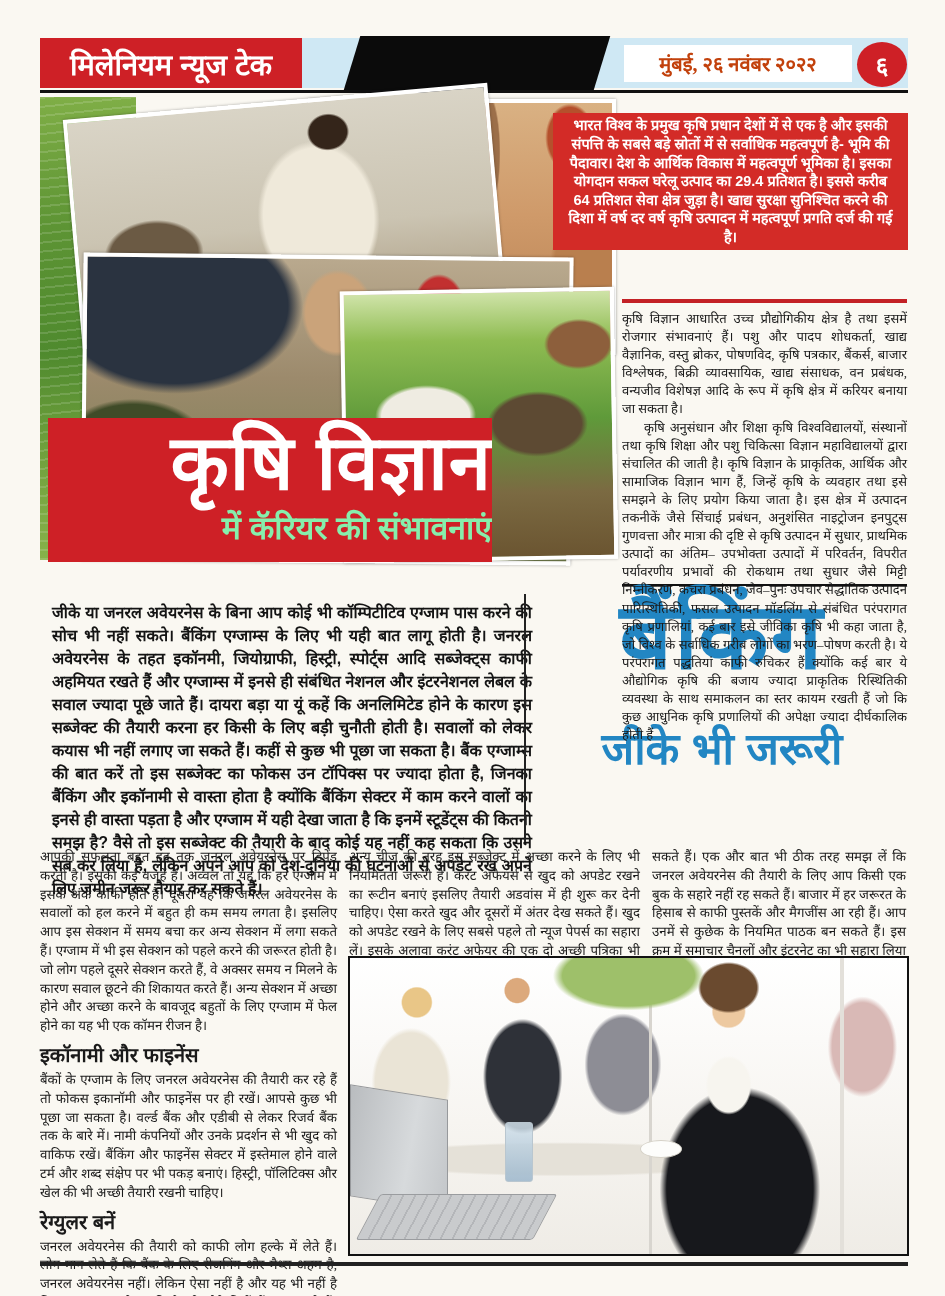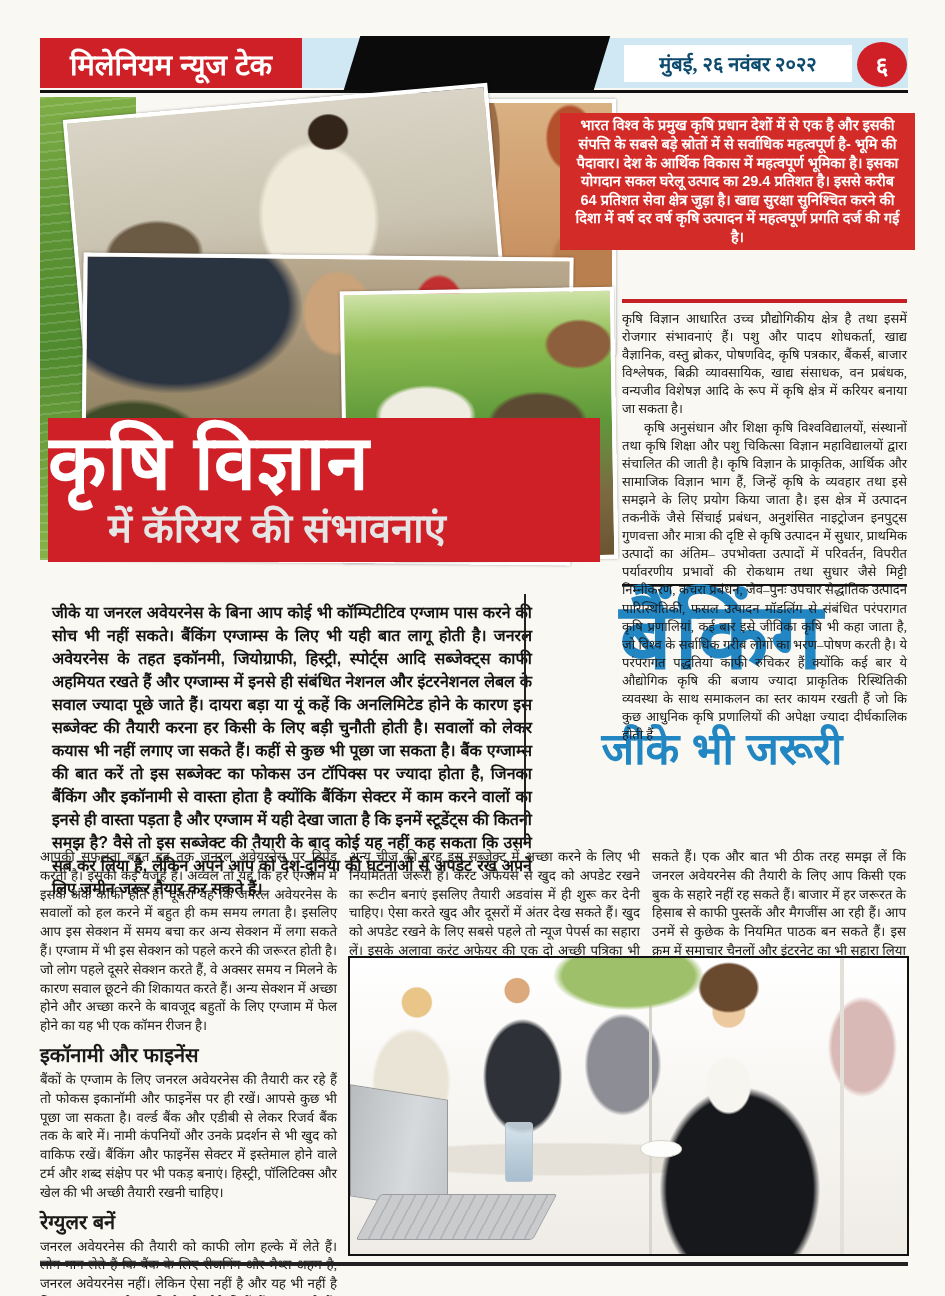--- a/index.html
+++ b/index.html
@@ -10,21 +10,21 @@
   .masthead{position:absolute;left:40px;top:38px;width:262px;height:50px;background:#ce2026;
             display:flex;align-items:center;justify-content:center;}
   .masthead span{color:#fff;font-family:"Liberation Sans",sans-serif;font-weight:bold;font-size:29px;}
   .section-band{position:absolute;left:352px;top:36px;width:250px;height:54px;background:#0b0b0b;
             transform:skewX(-17deg);}
   .section-band-label{position:absolute;left:352px;top:36px;width:250px;height:54px;display:flex;
             align-items:center;justify-content:center;color:#fff;
             font-family:"Liberation Sans",sans-serif;font-weight:bold;font-size:33px;}
   .date-box{position:absolute;left:624px;top:45px;width:228px;height:37px;background:#fff;
             display:flex;align-items:center;justify-content:center;}
-  .date-box span{color:#0c4a6e;font-weight:bold;font-size:20px;font-family:"Liberation Serif",serif;}
+  .date-box span{color:#c2410c;font-weight:bold;font-size:20px;font-family:"Liberation Serif",serif;}
   .page-circle{position:absolute;left:857px;top:42px;width:50px;height:45px;background:#ce2026;
             border-radius:50%;display:flex;align-items:center;justify-content:center;}
   .page-circle span{color:#fff;font-weight:bold;font-size:24px;}
   .rule{position:absolute;background:#111;}
   
   #collage{position:absolute;left:40px;top:97px;width:570px;height:465px;}
   .photo{position:absolute;}
   .photo.bordered{border:4px solid #fff;box-shadow:0 0 3px rgba(0,0,0,.35);}
   .paddy{left:0;top:0;width:96px;height:463px;z-index:1;
      background:repeating-linear-gradient(174deg,rgba(255,255,255,.14) 0 2px,rgba(0,0,0,0) 2px 9px),
@@ -57,30 +57,30 @@
       radial-gradient(ellipse 190px 130px at 18% 16%,#2a3340 0 60%,rgba(0,0,0,0) 68%),
       linear-gradient(180deg,#b9a98e 0%,#9c8a6c 40%,#6f7a4a 100%);}
   .oxen{left:302px;top:192px;width:266px;height:264px;z-index:5;transform:rotate(-1deg);
      background:
       radial-gradient(ellipse 55px 40px at 88% 20%,#8d5f3c 0 55%,rgba(0,0,0,0) 63%),
       radial-gradient(ellipse 80px 48px at 30% 46%,#efece2 0 55%,rgba(0,0,0,0) 63%),
       radial-gradient(ellipse 80px 52px at 72% 50%,#5d4a33 0 55%,rgba(0,0,0,0) 63%),
       linear-gradient(180deg,#cfe3a8 0%,#8fbc52 18%,#5f9a3a 48%,#7b6a42 76%,#6b5531 100%);}
   
   #lead-box{position:absolute;left:553px;top:113px;width:355px;height:137px;background:#d32b27;
-     z-index:10;display:flex;align-items:center;margin-left:7px;}
+     z-index:10;display:flex;align-items:center;}
   #lead-box p{margin:0;padding:10px 14px;color:#fff;font-family:"Liberation Sans",sans-serif;
      font-weight:bold;font-size:14.5px;line-height:18.6px;text-align:center;}
   
-  #headline-box{position:absolute;left:48px;top:418px;width:552px;height:144px;background:#ce2026;
-     z-index:11;text-align:left;overflow:hidden;}
+  #headline-box{position:absolute;left:48px;top:418px;width:444px;height:144px;background:#ce2026;
+     z-index:11;text-align:right;overflow:hidden;}
   #headline-box .h1{color:#fff;font-family:"Liberation Sans",sans-serif;font-weight:bold;
      font-size:76px;line-height:86px;margin-top:2px;letter-spacing:1px;}
-  #headline-box .h2{color:#e5e5e5;font-family:"Liberation Sans",sans-serif;font-weight:bold;
-     font-size:40px;line-height:44px;margin-left:60px;}
+  #headline-box .h2{color:#86efac;font-family:"Liberation Sans",sans-serif;font-weight:bold;
+     font-size:32px;line-height:44px;margin-left:60px;}
   
   #agri-article{position:absolute;left:622px;top:256px;width:285px;z-index:3;margin-top:43px;}
   #agri-article .toprule{width:100%;height:4px;background:#c32126;margin-bottom:7px;}
   #agri-article p{margin:0;font-size:13px;line-height:18.1px;text-align:justify;}
   #agri-article p + p{text-indent:22px;}
   
   #banking-intro{position:absolute;left:40px;top:589px;width:480px;
      font-family:"Liberation Sans",sans-serif;font-weight:bold;font-size:16px;line-height:23px;
      text-align:justify;color:#141414;}
   #mid-vrule{position:absolute;left:524px;top:594px;width:2px;height:248px;background:#222;}

